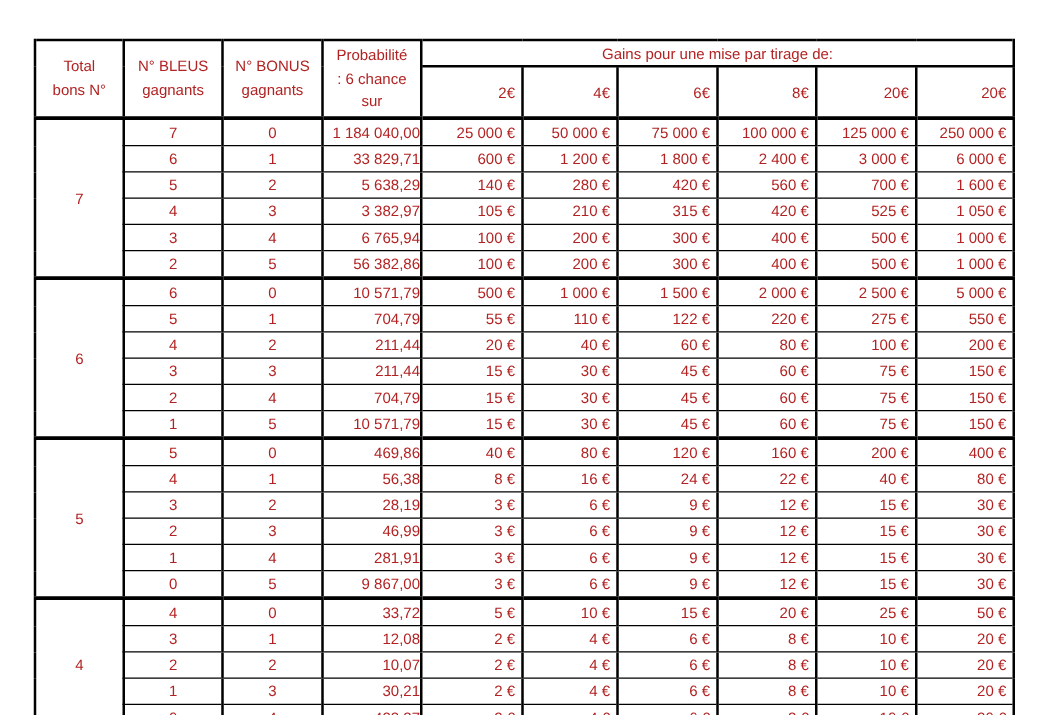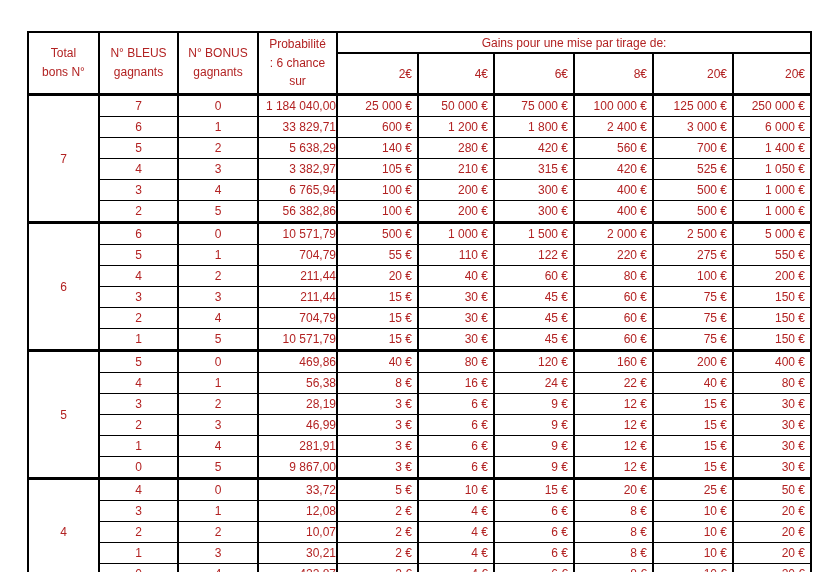--- a/index.html
+++ b/index.html
@@ -109,21 +109,21 @@
         </tr>
         <tr>
           <td class="num">5</td>
           <td class="num">2</td>
           <td class="proba">5 638,29</td>
           <td class="money">140 €</td>
           <td class="money">280 €</td>
           <td class="money">420 €</td>
           <td class="money">560 €</td>
           <td class="money">700 €</td>
-          <td class="money">1 400 €</td>
+          <td class="money">1 600 €</td>
         </tr>
         <tr>
           <td class="num">4</td>
           <td class="num">3</td>
           <td class="proba">3 382,97</td>
           <td class="money">105 €</td>
           <td class="money">210 €</td>
           <td class="money">315 €</td>
           <td class="money">420 €</td>
           <td class="money">525 €</td>

